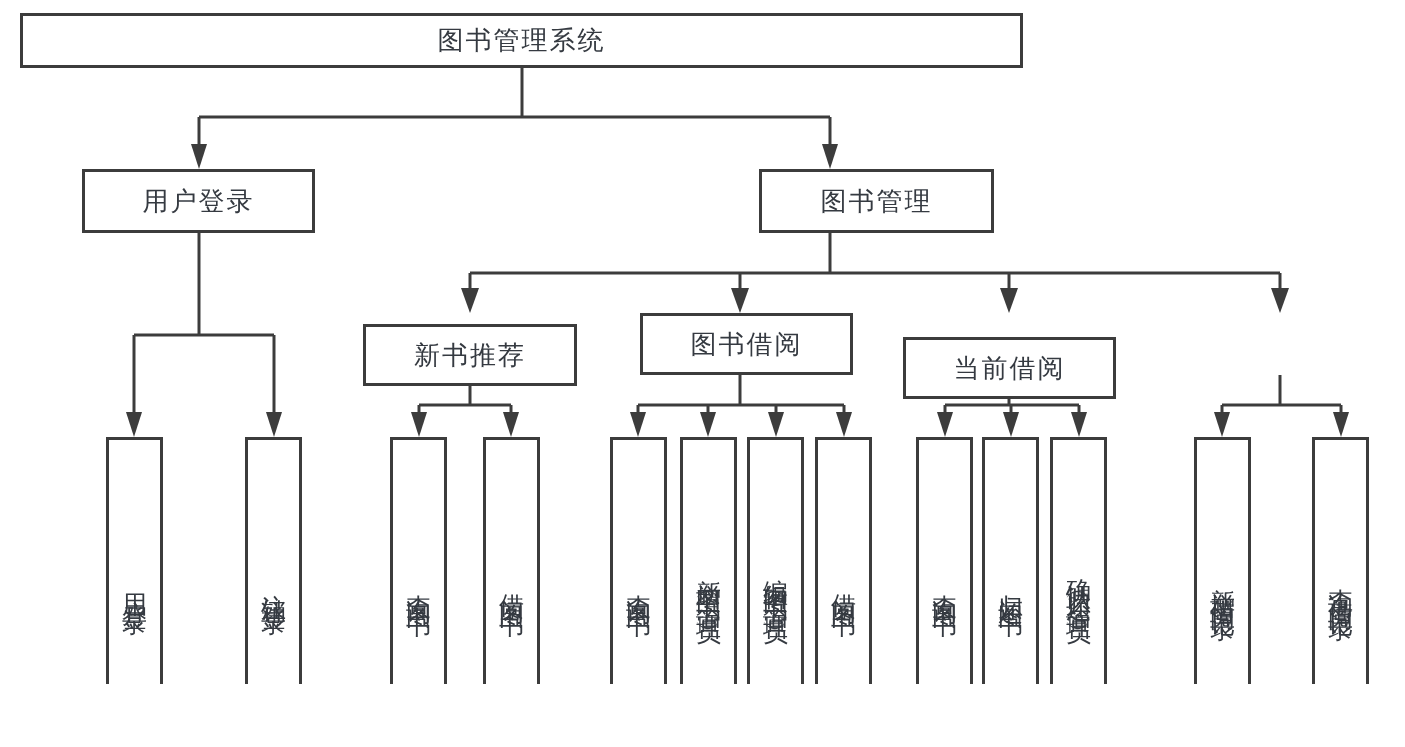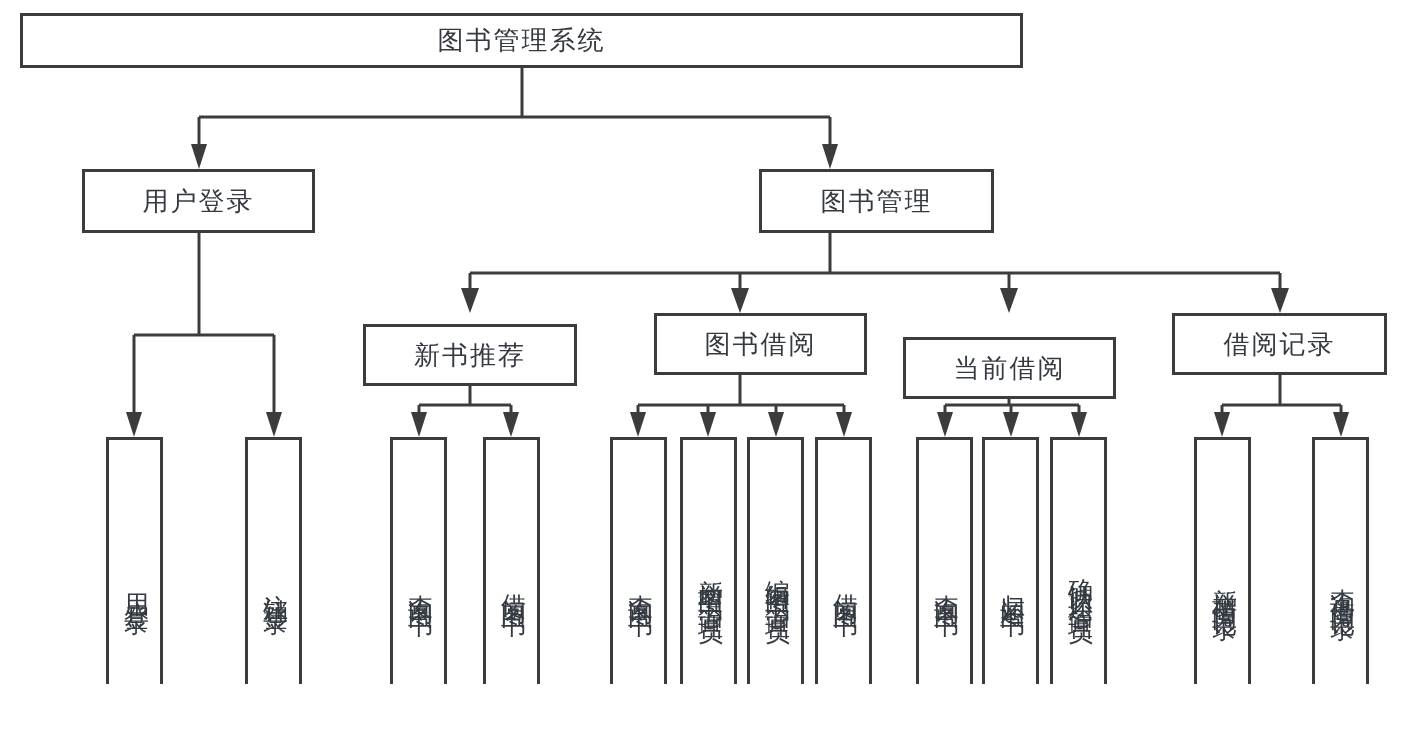--- a/index.html
+++ b/index.html
@@ -1,21 +1,21 @@
 <!DOCTYPE html>
 <html><head>
 <meta charset="utf-8">
 <style>
   html, body { margin: 0; padding: 0; background: #ffffff; }
   .canvas {
     position: relative;
     width: 1405px;
     height: 684px;
     background: #ffffff;
-    font-family: Liberation Mono, monospace;
+    font-family: Liberation Serif, serif;
     overflow: hidden;
   }
   svg.connectors {
     position: absolute;
     left: 0; top: 0;
     width: 1405px; height: 747px;
     z-index: 1;
   }
   .node {
     position: absolute;
@@ -38,21 +38,21 @@
     letter-spacing: 6px;
     line-height: 1;
   }
   
   .n-root   { left: 20px;   top: 13px;  width: 1003px; height: 55px; }
   
   .n-ulogin { left: 82px;   top: 169px; width: 233px;  height: 64px; }
   .n-bmgmt  { left: 712px;  top: 169px; width: 235px;  height: 64px; margin-left: 47px; }
   
   .n-newrec { left: 363px;  top: 324px; width: 214px;  height: 62px; }
-  .n-borrow { left: 654px;  top: 313px; width: 213px;  height: 62px; }
+  .n-borrow { left: 640px;  top: 313px; width: 213px;  height: 62px; }
   .n-curr   { left: 903px;  top: 313px; width: 213px;  height: 62px; margin-top: 24px; }
   .n-recs   { left: 1172px; top: 313px; width: 215px;  height: 62px; }
   
   .leaf     { top: 437px; width: 57px; height: 298px; }
   .l-ul1 { left: 106px; }
   .l-ul2 { left: 245px; }
   .l-nb1 { left: 390px; }
   .l-nb2 { left: 483px; }
   .l-bb1 { left: 610px; }
   .l-bb2 { left: 680px; }
@@ -150,21 +150,20 @@
   </svg>
 
   <div class="node n-root">图书管理系统</div>
 
   <div class="node n-ulogin">用户登录</div>
   <div class="node n-bmgmt">图书管理</div>
 
   <div class="node n-newrec">新书推荐</div>
   <div class="node n-borrow">图书借阅</div>
   <div class="node n-curr">当前借阅</div>
-  <div class="node n-recs">借阅记录</div>
 
   <div class="node vnode leaf l-ul1">用户登录</div>
   <div class="node vnode leaf l-ul2">注销登录</div>
 
   <div class="node vnode leaf l-nb1">查询图书</div>
   <div class="node vnode leaf l-nb2">借阅图书</div>
 
   <div class="node vnode leaf l-bb1">查询图书</div>
   <div class="node vnode leaf l-bb2">新增图书（管理员）</div>
   <div class="node vnode leaf l-bb3">编辑图书（管理员）</div>

